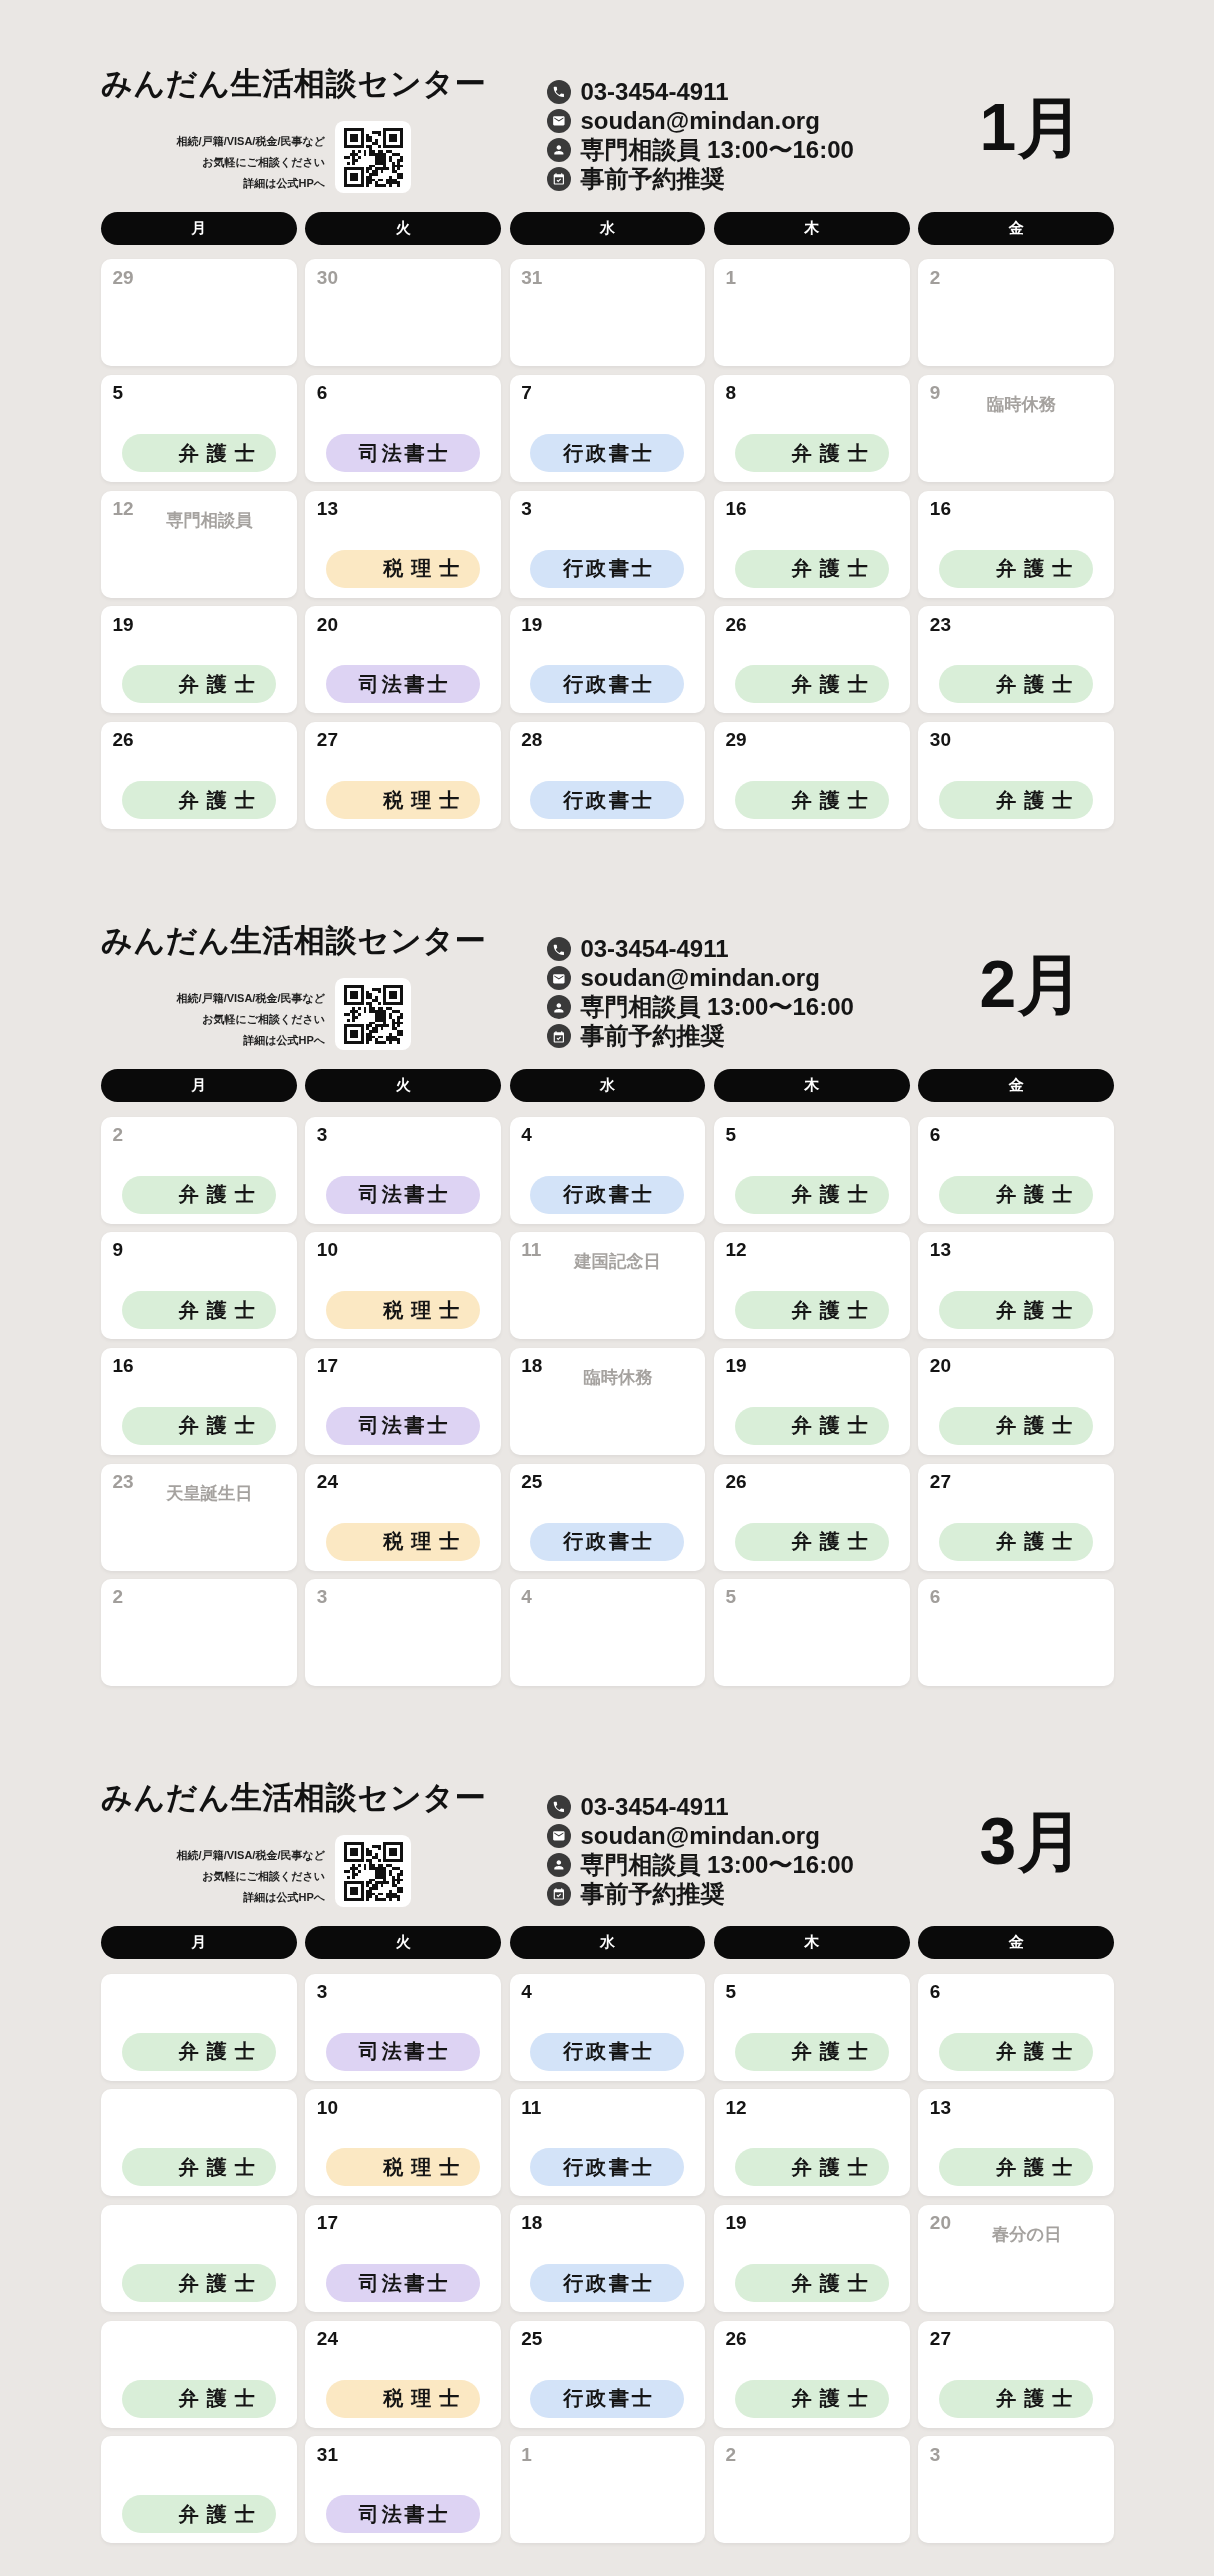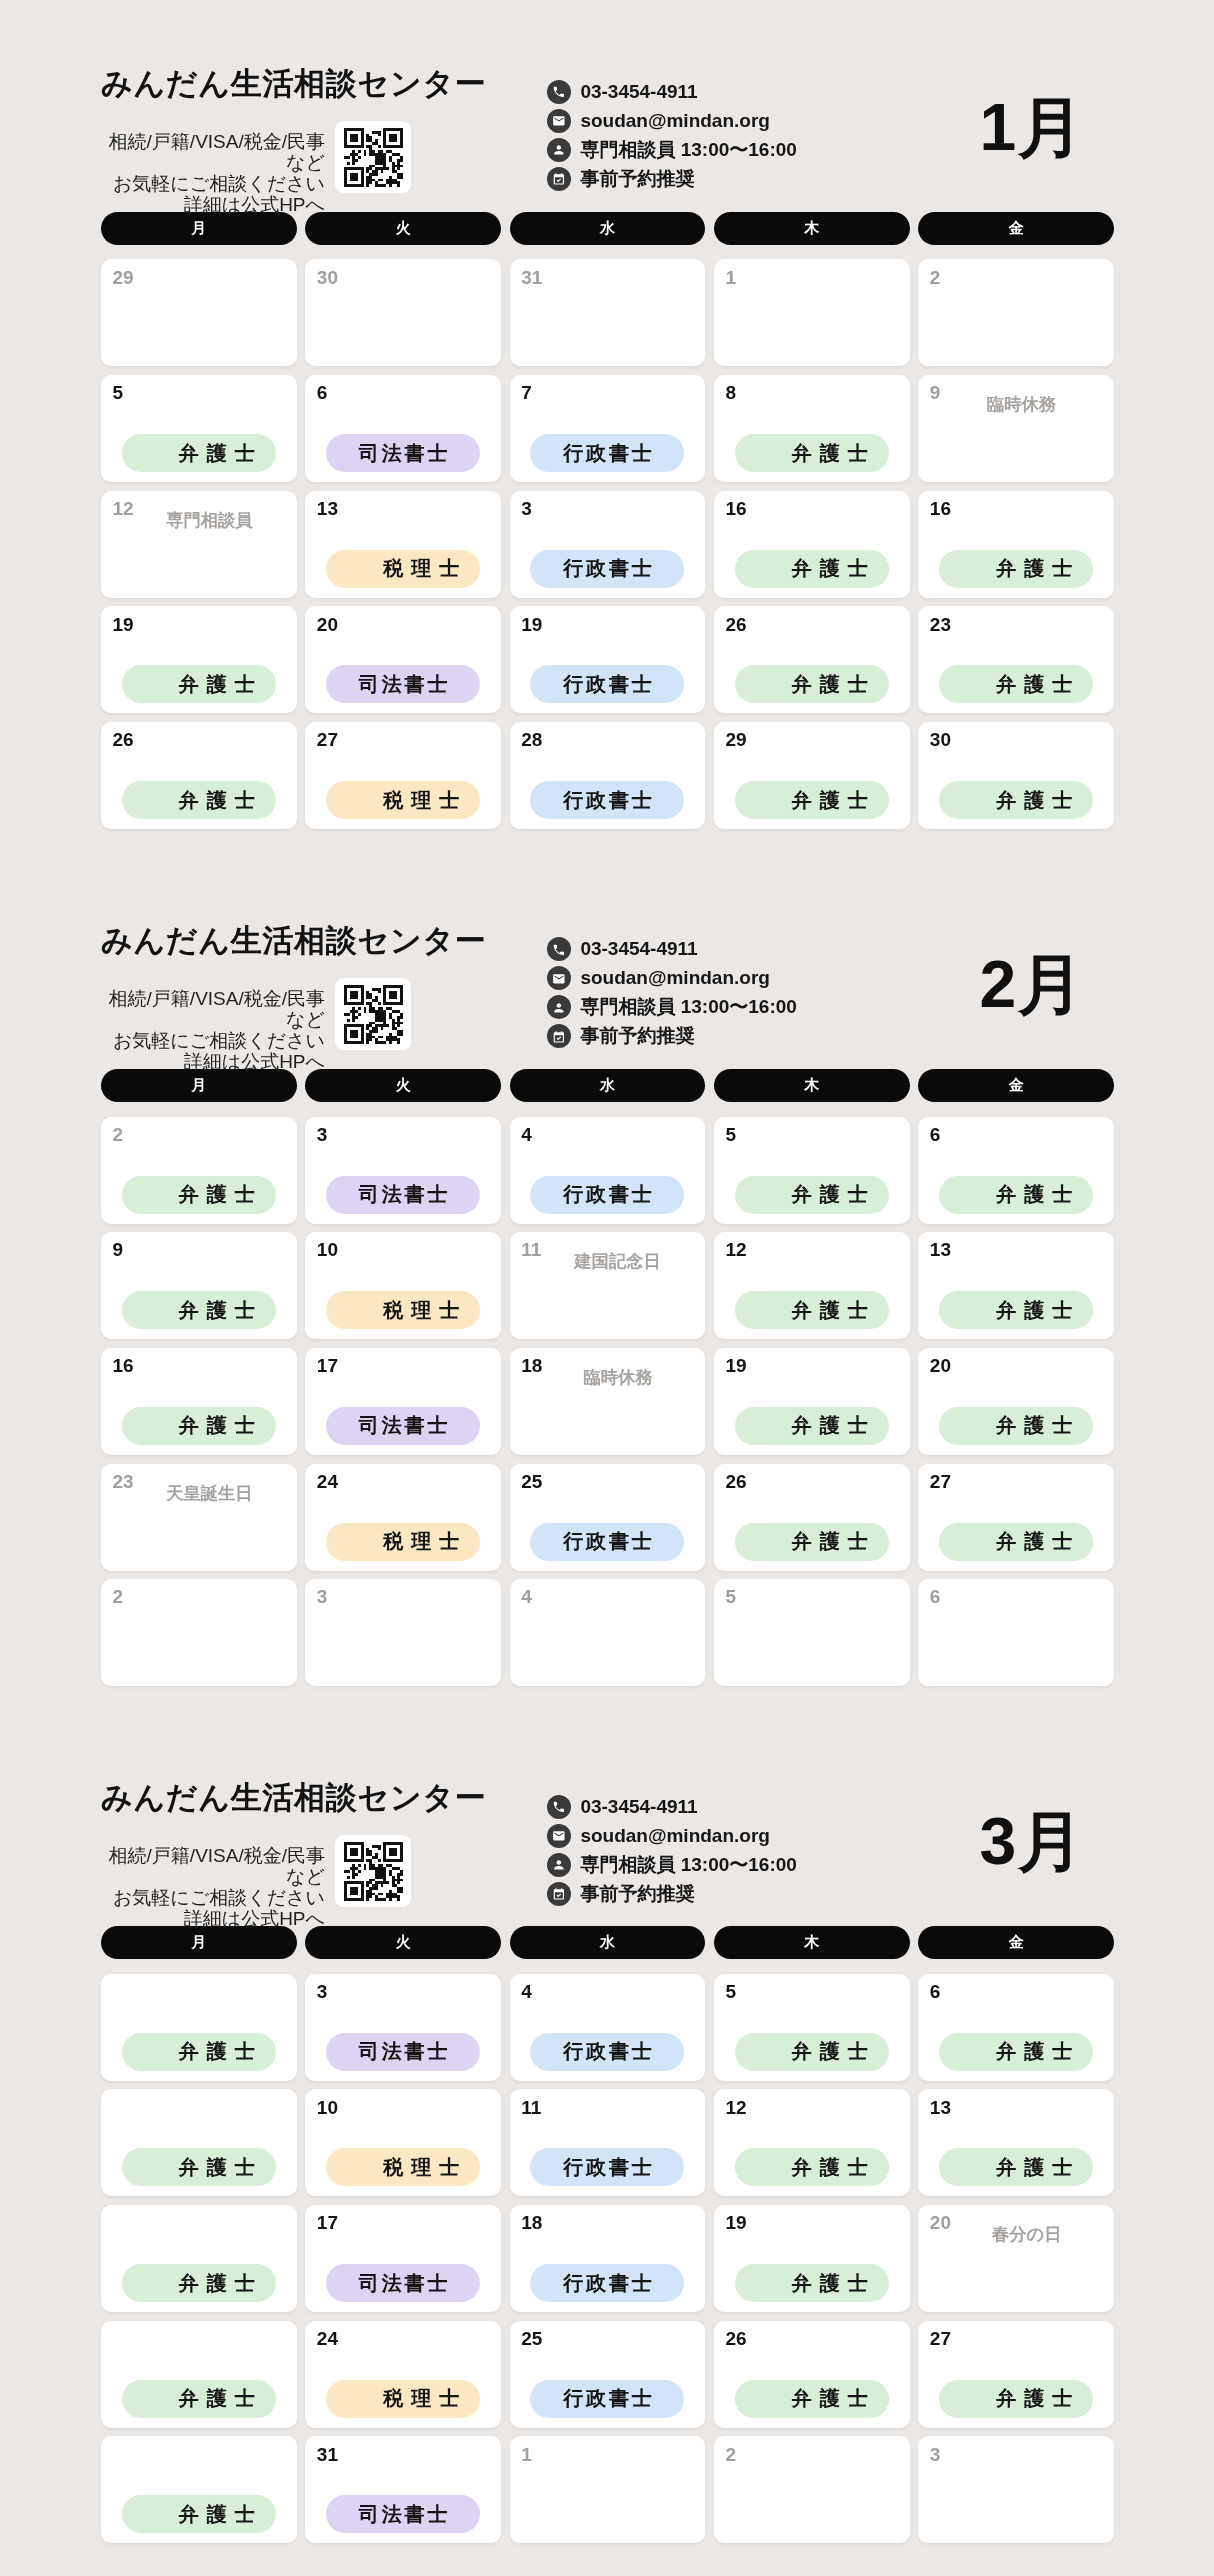--- a/index.html
+++ b/index.html
@@ -13,35 +13,35 @@
   .month{margin:0 101px 91px 101px;width:1013px;}
   .month:last-child{margin-bottom:0;}
 
   
   .m-head{position:relative;height:149px;}
   .m-title{
     position:absolute;left:0;top:0;margin:0;
     font-size:31px;font-weight:800;color:#121212;letter-spacing:0.7px;
   }
   .m-sub{position:absolute;left:0;top:68px;width:224px;text-align:right;}
-  .sub-line{font-size:19px;line-height:21px;font-weight:400;color:#1f1f1f;}
+  .sub-line{font-size:11px;line-height:21px;font-weight:700;color:#1f1f1f;}
   .m-qr{
     position:absolute;left:234px;top:58px;width:76px;height:72px;
     background:#ffffff;border-radius:8.7px;
     display:flex;align-items:center;justify-content:center;
   }
   .m-qr svg{width:59px;height:59px;}
   .m-contacts{position:absolute;left:446px;top:17.3px;display:flex;flex-direction:column;gap:5px;}
   .c-row{display:flex;align-items:center;gap:9.4px;height:24px;}
   .c-icon{
     width:24px;height:24px;border-radius:50%;background:#3a3a3a;flex:0 0 24px;
     display:flex;align-items:center;justify-content:center;
   }
   .c-icon svg{width:13.7px;height:13.7px;fill:#ffffff;}
-  .c-text{font-size:19px;font-weight:600;color:#161616;}
+  .c-text{font-size:24px;font-weight:600;color:#161616;}
   .m-label{
     position:absolute;right:29px;top:20px;
     font-size:66px;font-weight:700;color:#101010;letter-spacing:1.4px;
   }
 
   
   .wk-row{display:grid;grid-template-columns:repeat(5,1fr);gap:8.7px;margin-bottom:14.4px;}
   .wk-pill{
     height:33px;border-radius:17.3px;background:#0a0a0a;color:#ffffff;
     display:flex;align-items:center;justify-content:center;

